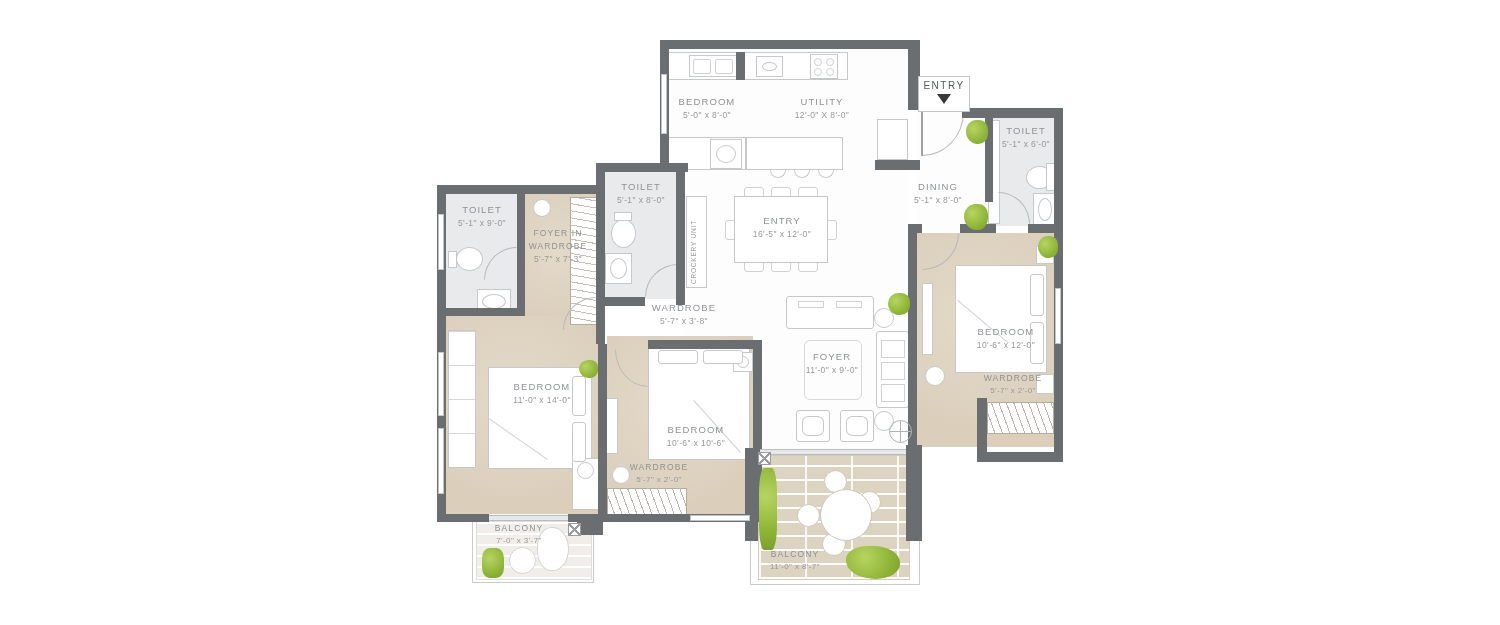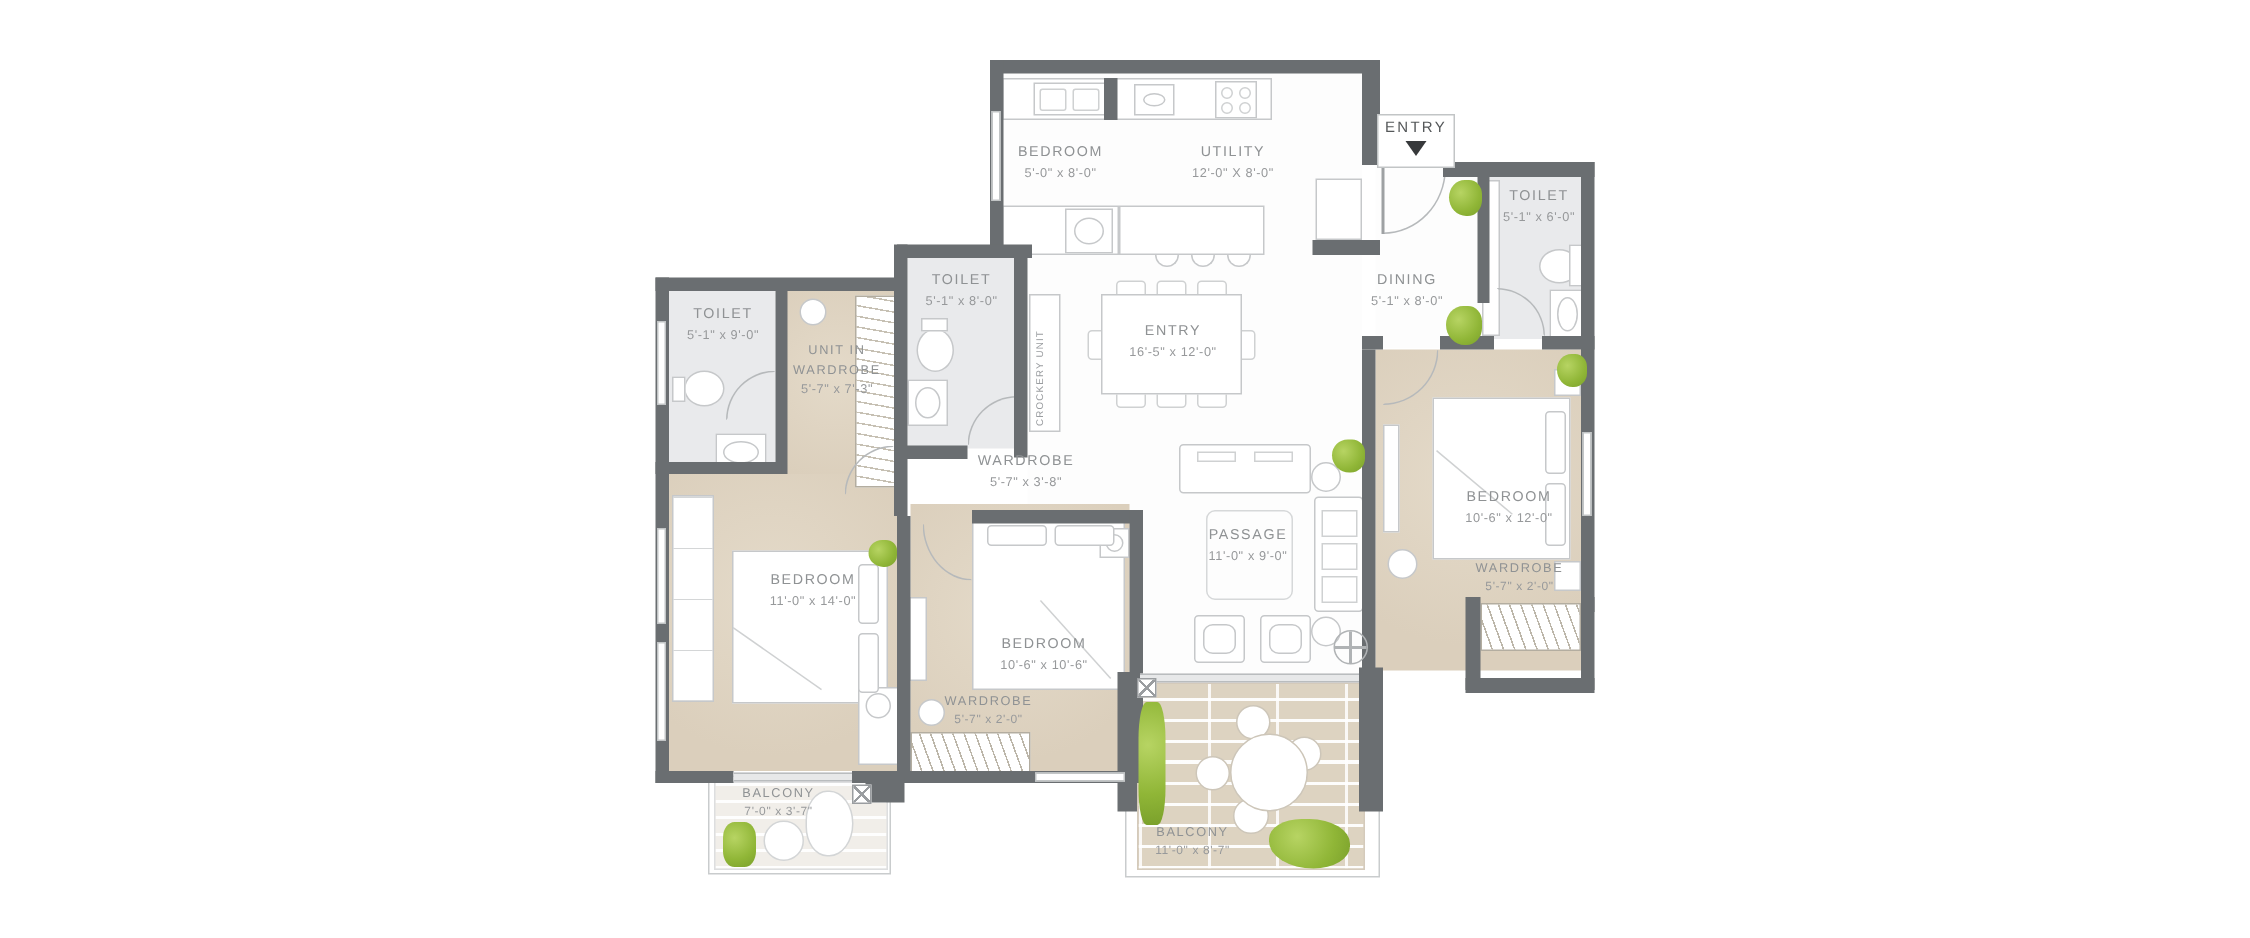--- a/index.html
+++ b/index.html
@@ -288,30 +288,30 @@
   <div class="vlabel" style="left:690px;top:204px;height:80px;">CROCKERY UNIT</div>
   <div class="rl" style="left:609px;top:181px;width:64px;">
     <span class="rn">TOILET</span>
     <span class="rd">5'-1" x 8'-0"</span>
   </div>
   <div class="rl" style="left:450px;top:204px;width:64px;">
     <span class="rn">TOILET</span>
     <span class="rd">5'-1" x 9'-0"</span>
   </div>
   <div class="rl" style="left:518px;top:228px;width:80px;">
-    <span class="rn" style="font-size:8.5px;">UNIT IN</span>
+    <span class="rn" style="font-size:8.5px;">FOYER IN</span>
     <span class="rn" style="font-size:8.5px;">WARDROBE</span>
     <span class="rd">5'-7" x 7'-3"</span>
   </div>
   <div class="rl" style="left:642px;top:302px;width:84px;">
     <span class="rn">WARDROBE</span>
     <span class="rd">5'-7" x 3'-8"</span>
   </div>
   <div class="rl" style="left:806px;top:351px;width:52px;">
-    <span class="rn">PASSAGE</span>
+    <span class="rn">FOYER</span>
     <span class="rd">11'-0" x 9'-0"</span>
   </div>
   <div class="rl" style="left:502px;top:381px;width:80px;">
     <span class="rn">BEDROOM</span>
     <span class="rd">11'-0" x 14'-0"</span>
   </div>
   <div class="rl" style="left:656px;top:424px;width:80px;">
     <span class="rn">BEDROOM</span>
     <span class="rd">10'-6" x 10'-6"</span>
   </div>

